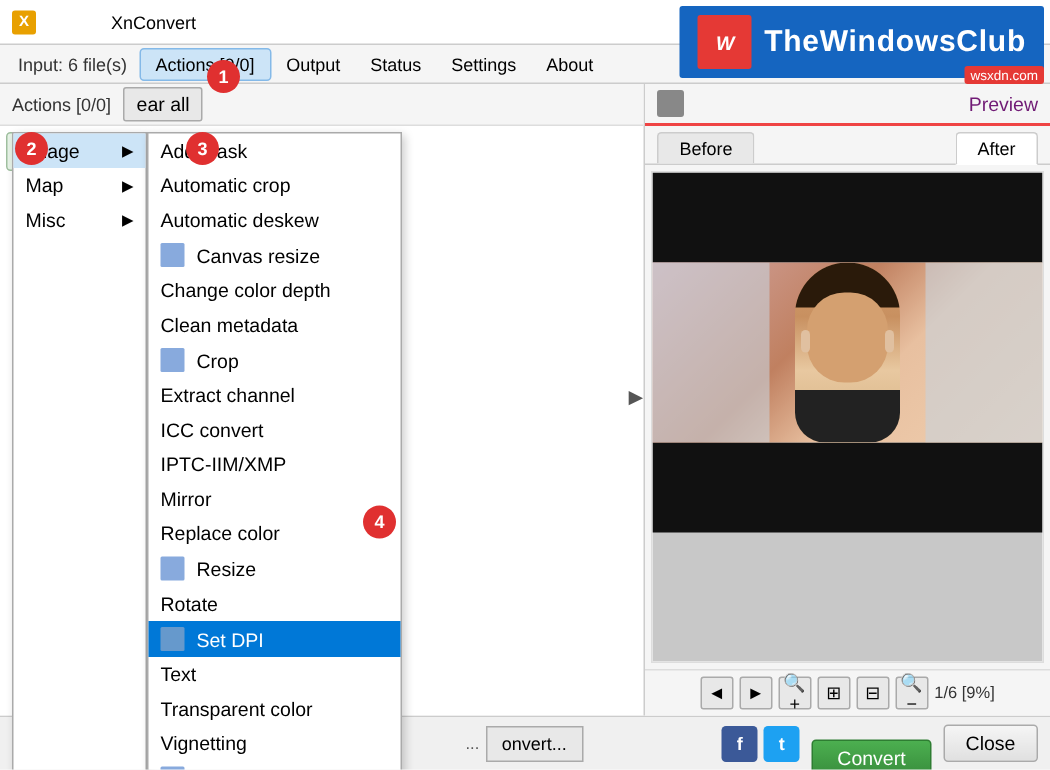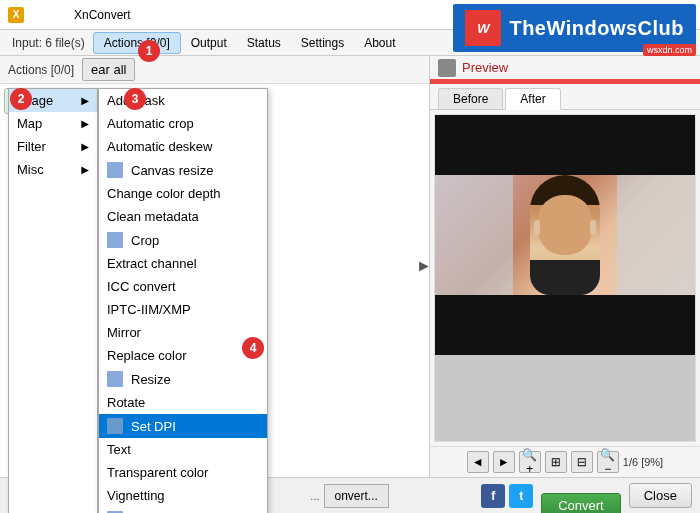--- a/index.html
+++ b/index.html
@@ -103,32 +103,33 @@
     
     .right-panel {
       flex: 1;
       background: #f5f5f5;
       display: flex;
       flex-direction: column;
     }
     .preview-header {
       padding: 4px 8px;
       font-size: 12px;
-      color: #b91c1c;
-      border-bottom: 5px solid #ef4444;
+      color: #701a75;
+      border-bottom: 2px solid #ef4444;
       background: #f5f5f5;
       height: 28px;
-      display: flex; align-items: center;
+      display: flex; align-items: center; justify-content: space-between;
     }
     .preview-tabs {
       display: flex;
       padding: 4px 8px 0;
       gap: 2px;
       border-bottom: 1px solid #ccc;
       background: #f5f5f5;
+      justify-content: space-between;
     }
     .preview-tab {
       padding: 3px 14px;
       border: 1px solid #ccc;
       border-bottom: none;
       background: #e8e8e8;
       cursor: pointer;
       font-size: 12px;
       border-radius: 3px 3px 0 0;
     }
@@ -380,23 +381,20 @@
     <div class="dropdown-overlay">
 
       <div class="dropdown-menu">
         <div class="menu-row has-arrow" style="background:#cce4f7;">
           <span>Image</span>
         </div>
         <div class="menu-row has-arrow">
           <span>Map</span>
         </div>
         <div class="menu-row has-arrow">
-          <span>Filter</span>
-        </div>
-        <div class="menu-row has-arrow">
           <span>Misc</span>
         </div>
       </div>
 
       <div class="dropdown-submenu2">
         <div class="menu-row">
             <span>Add mask</span>
           </div>
         <div class="menu-row">
             <span>Automatic crop</span>

